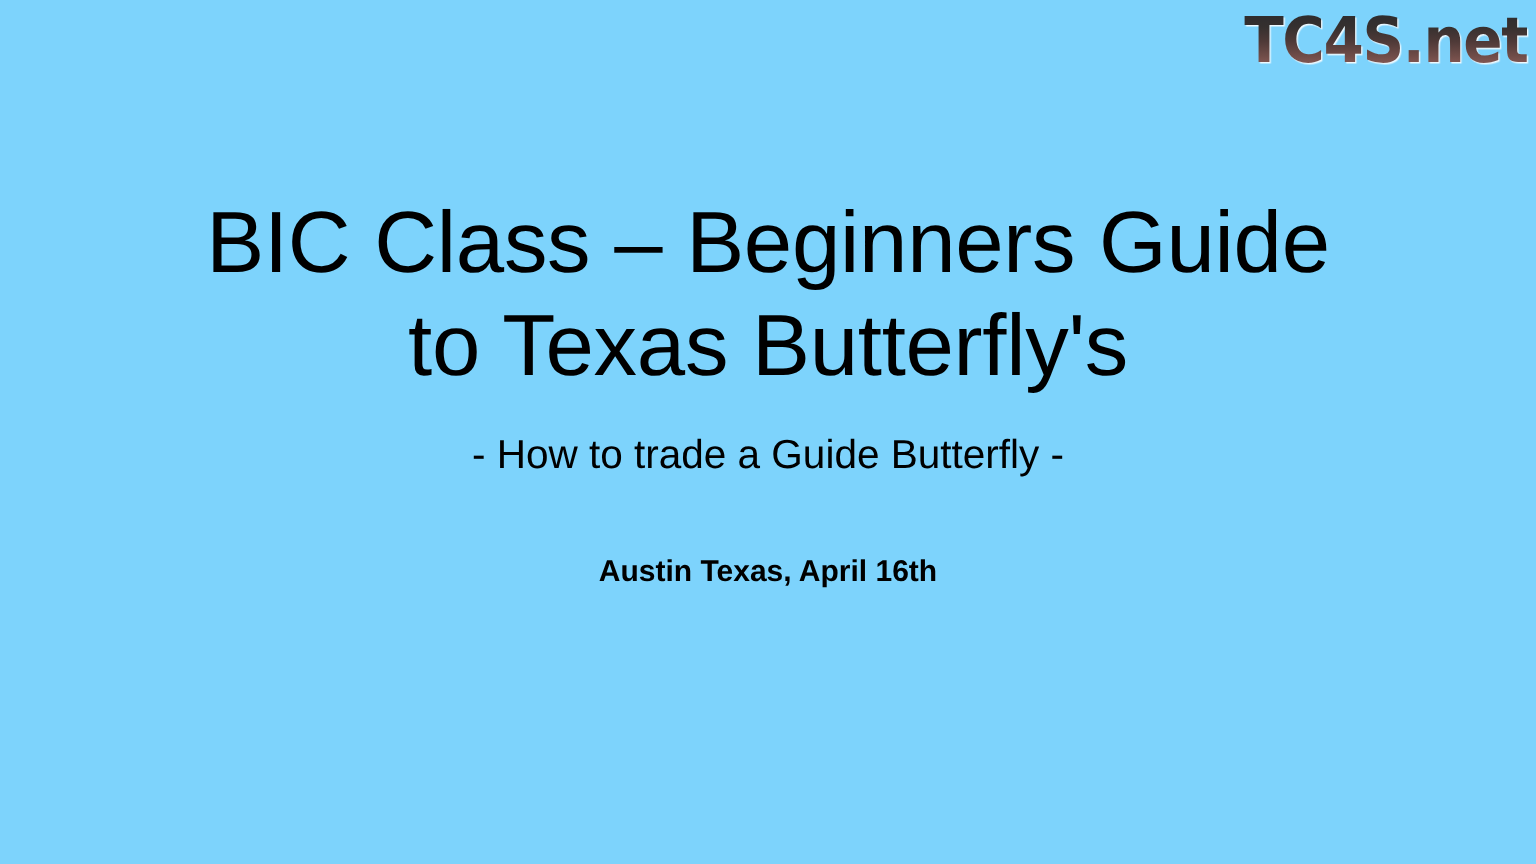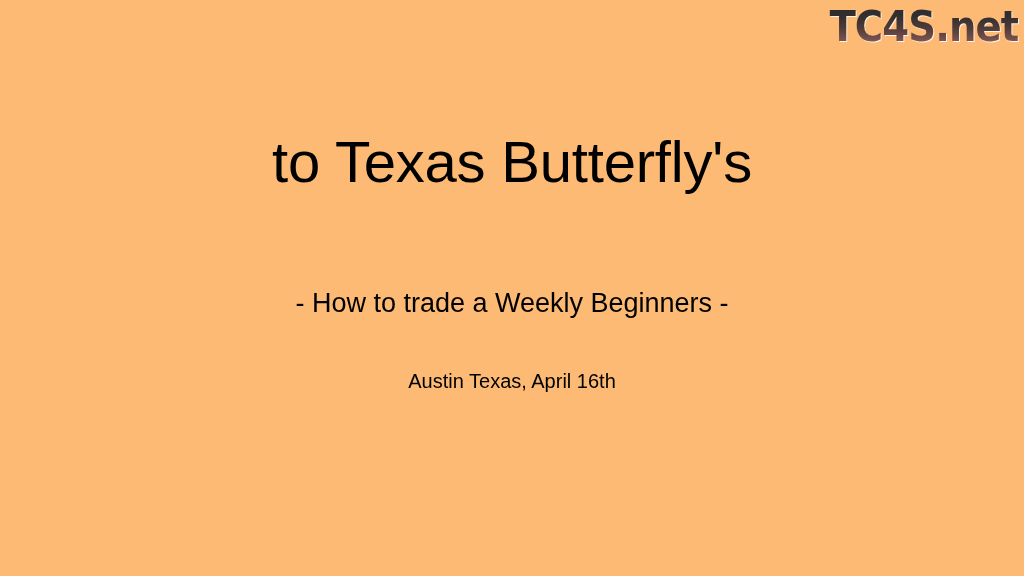--- a/index.html
+++ b/index.html
@@ -7,21 +7,21 @@
     padding: 0;
     background: #ffffff;
   }
   body {
     font-family: "Liberation Sans", sans-serif;
   }
   #slide {
     position: relative;
     width: 1024px;
     height: 576px;
-    background: #fdba74;
+    background: #7dd3fc;
     overflow: hidden;
   }
 
   
   #tc4s-logo {
     position: absolute;
     left: 828px;
     top: 2px;
     width: 190px;
     height: 50px;
@@ -89,21 +89,21 @@
   }
 
   
   #dateline {
     position: absolute;
     left: 0;
     top: 369px;
     width: 1024px;
     text-align: center;
     font-family: "Liberation Sans", sans-serif;
-    font-weight: normal;
+    font-weight: bold;
     font-size: 20px;
     line-height: 24px;
     color: #000000;
     white-space: nowrap;
   }
 
   
   #dlsub-watermark {
     position: absolute;
     left: 370px;
@@ -175,22 +175,23 @@
 </head>
 <body>
 
 <div id="slide">
 
   <div id="tc4s-logo">
     <span class="glyphs">TC4S.net</span>
   </div>
 
   <h1 id="title">
+    <span class="line">BIC Class – Beginners Guide</span>
     <span class="line">to Texas Butterfly's</span>
   </h1>
 
-  <div id="subtitle">- How to trade a Weekly Beginners -</div>
+  <div id="subtitle">- How to trade a Guide Butterfly -</div>
 
 
   <div id="dateline">Austin Texas, April 16th</div>
 
 
 </div>
 
 </body></html>

